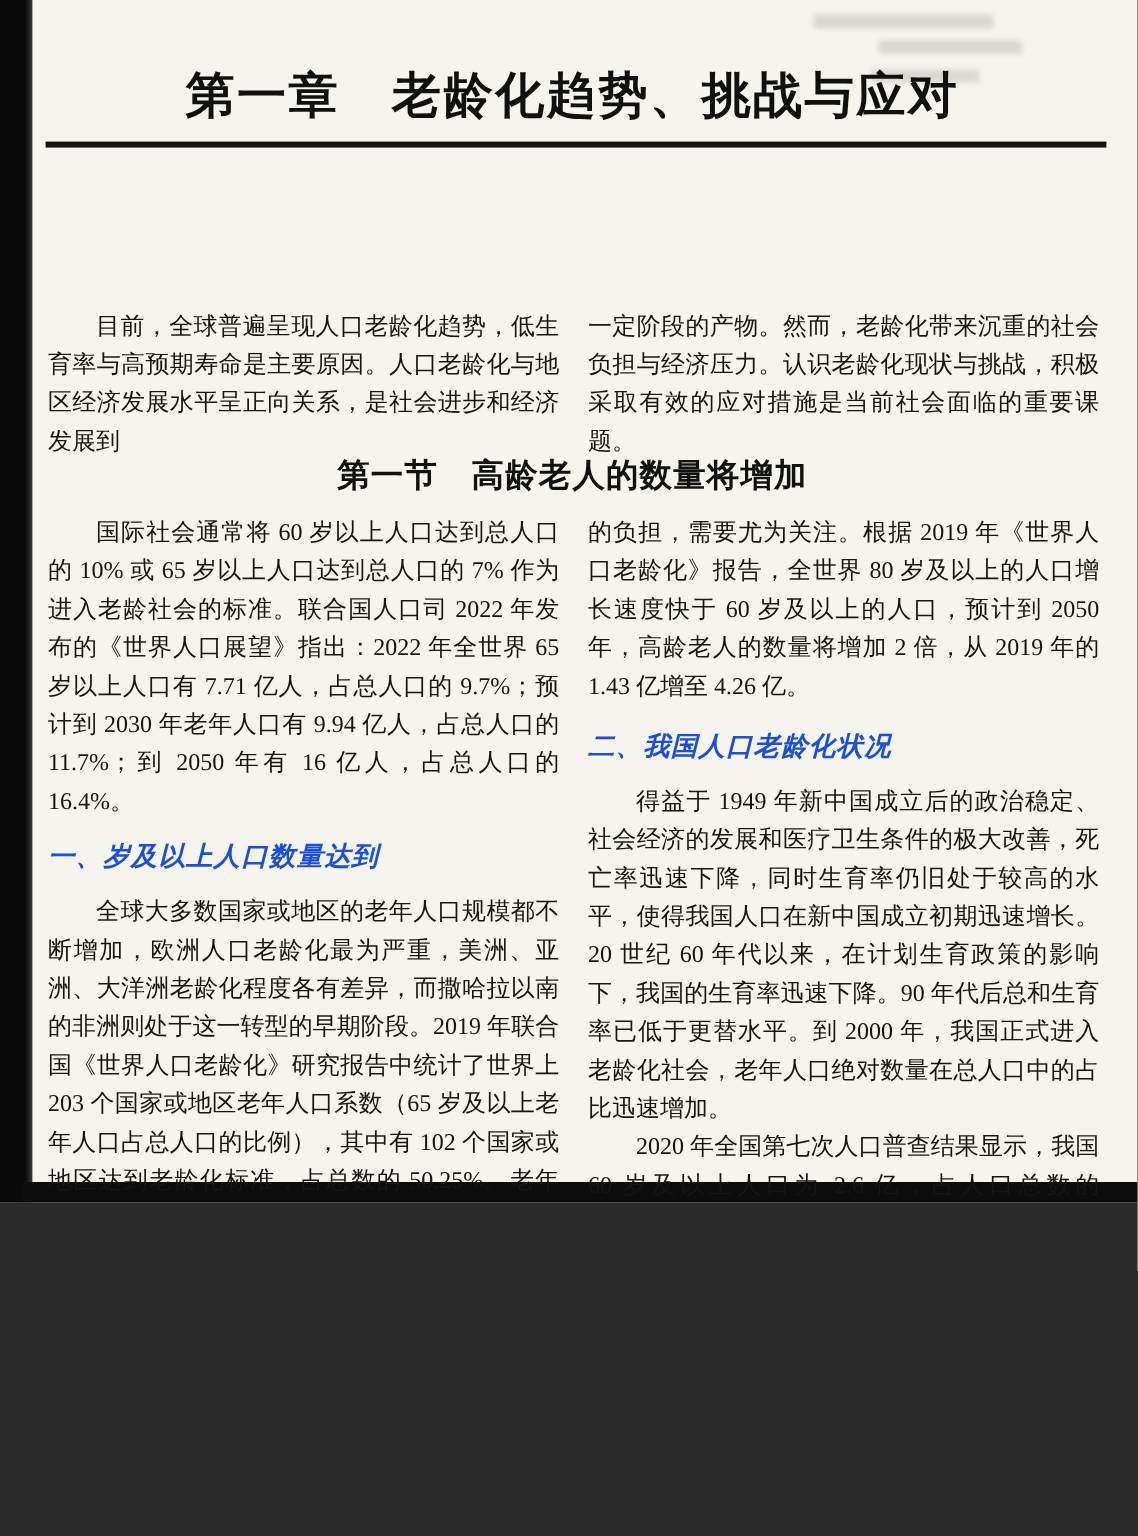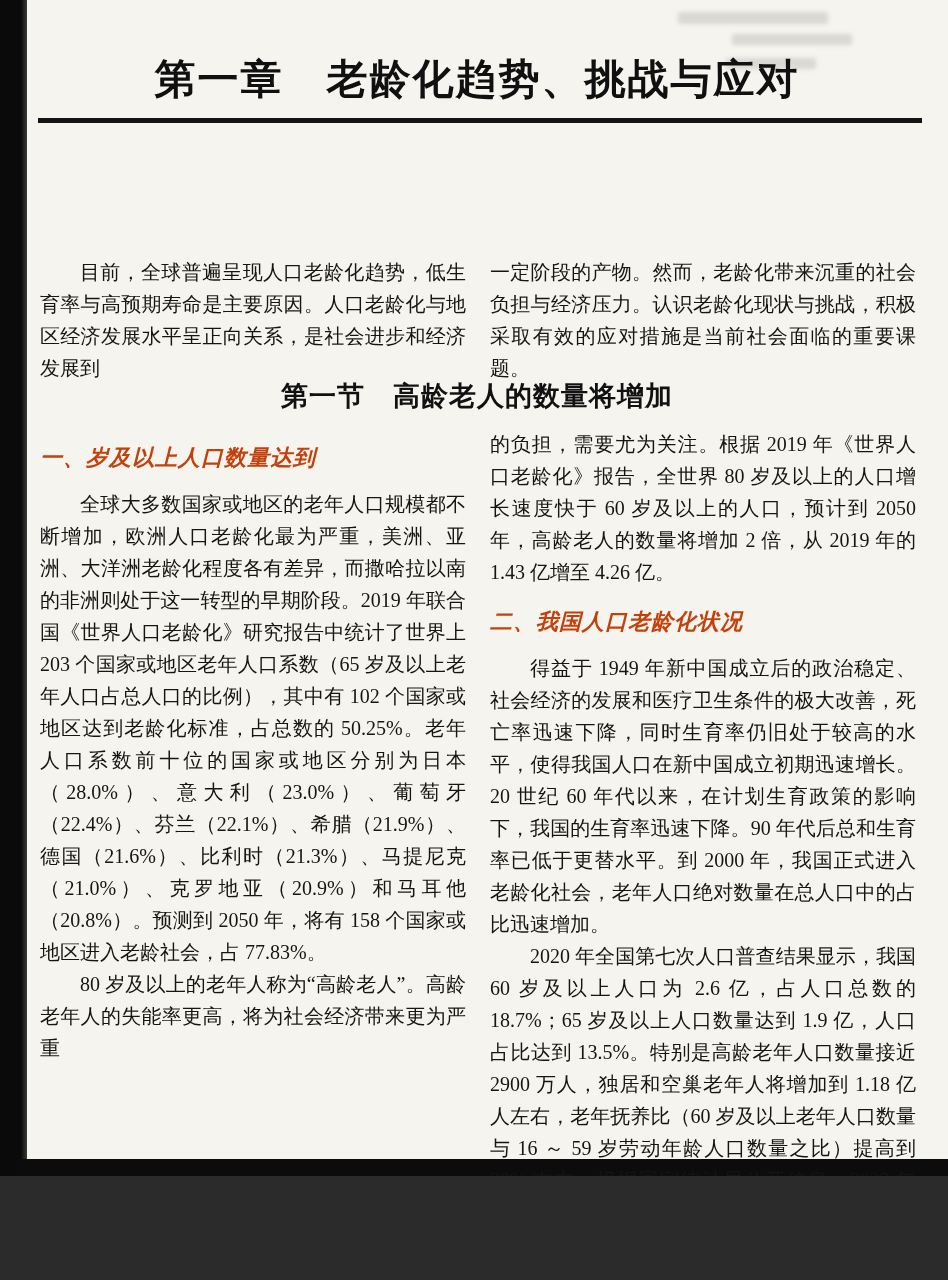--- a/index.html
+++ b/index.html
@@ -3,21 +3,21 @@
 <meta charset="utf-8">
 <style>
   html, body {
     margin: 0;
     padding: 0;
     background: #2b2b2b;
   }
   .page {
     position: relative;
     width: 948px;
-    height: 1176px;
+    height: 1002px;
     background: #f6f4ee;
     overflow: hidden;
     font-family: "Liberation Serif", "DejaVu Serif", serif;
     color: #161514;
   }
   
   .edge-left {
     position: absolute;
     left: 0; top: 0;
     width: 27px; height: 1280px;
@@ -88,21 +88,21 @@
   .body-left   { left: 40px;  top: 428px; }
   .body-right  { left: 490px; top: 428px; }
 
   .subhead {
     margin: 14px 0 14px 0 !important;
     font-size: 22px;
     font-weight: 700;
     font-style: italic;
     letter-spacing: 1px;
     text-indent: 0;
-    color: #c2410c;
+    color: #1d4ed8;
   }
   .body-right .subhead { margin-top: 18px !important; }
 
   .page-number {
     position: absolute;
     right: 30px;
     top: 1205px;
     font-size: 23px;
     font-weight: 700;
     font-style: italic;
@@ -129,20 +129,21 @@
     <p class="ind">目前，全球普遍呈现人口老龄化趋势，低生育率与高预期寿命是主要原因。人口老龄化与地区经济发展水平呈正向关系，是社会进步和经济发展到</p>
   </div>
 
   <div class="col intro-right">
     <p>一定阶段的产物。然而，老龄化带来沉重的社会负担与经济压力。认识老龄化现状与挑战，积极采取有效的应对措施是当前社会面临的重要课题。</p>
   </div>
 
   <h2 class="section-title">第一节　高龄老人的数量将增加</h2>
 
   <div class="col body-left">
+    <p class="ind">国际社会通常将 60 岁以上人口达到总人口的 10% 或 65 岁以上人口达到总人口的 7% 作为进入老龄社会的标准。联合国人口司 2022 年发布的《世界人口展望》指出：2022 年全世界 65 岁以上人口有 7.71 亿人，占总人口的 9.7%；预计到 2030 年老年人口有 9.94 亿人，占总人口的 11.7%；到 2050 年有 16 亿人，占总人口的 16.4%。</p>
     <p class="subhead">一、岁及以上人口数量达到</p>
     <p class="ind">全球大多数国家或地区的老年人口规模都不断增加，欧洲人口老龄化最为严重，美洲、亚洲、大洋洲老龄化程度各有差异，而撒哈拉以南的非洲则处于这一转型的早期阶段。2019 年联合国《世界人口老龄化》研究报告中统计了世界上 203 个国家或地区老年人口系数（65 岁及以上老年人口占总人口的比例），其中有 102 个国家或地区达到老龄化标准，占总数的 50.25%。老年人口系数前十位的国家或地区分别为日本（28.0%）、意大利（23.0%）、葡萄牙（22.4%）、芬兰（22.1%）、希腊（21.9%）、德国（21.6%）、比利时（21.3%）、马提尼克（21.0%）、克罗地亚（20.9%）和马耳他（20.8%）。预测到 2050 年，将有 158 个国家或地区进入老龄社会，占 77.83%。</p>
     <p class="ind">80 岁及以上的老年人称为“高龄老人”。高龄老年人的失能率更高，将为社会经济带来更为严重</p>
   </div>
 
   <div class="col body-right">
     <p>的负担，需要尤为关注。根据 2019 年《世界人口老龄化》报告，全世界 80 岁及以上的人口增长速度快于 60 岁及以上的人口，预计到 2050 年，高龄老人的数量将增加 2 倍，从 2019 年的 1.43 亿增至 4.26 亿。</p>
     <p class="subhead">二、我国人口老龄化状况</p>
     <p class="ind">得益于 1949 年新中国成立后的政治稳定、社会经济的发展和医疗卫生条件的极大改善，死亡率迅速下降，同时生育率仍旧处于较高的水平，使得我国人口在新中国成立初期迅速增长。20 世纪 60 年代以来，在计划生育政策的影响下，我国的生育率迅速下降。90 年代后总和生育率已低于更替水平。到 2000 年，我国正式进入老龄化社会，老年人口绝对数量在总人口中的占比迅速增加。</p>
     <p class="ind">2020 年全国第七次人口普查结果显示，我国 60 岁及以上人口为 2.6 亿，占人口总数的 18.7%；65 岁及以上人口数量达到 1.9 亿，人口占比达到 13.5%。特别是高龄老年人口数量接近 2900 万人，独居和空巢老年人将增加到 1.18 亿人左右，老年抚养比（60 岁及以上老年人口数量与 16 ～ 59 岁劳动年龄人口数量之比）提高到 28% 左右。根据国家统计局公开信息，2023 年末，全国 16 ～ 59 岁劳动年龄人口为 8.65 亿，占 61.3%；60 岁及以上人口为 2.97 亿，占 21.1%，其中 65 岁及以上</p>

